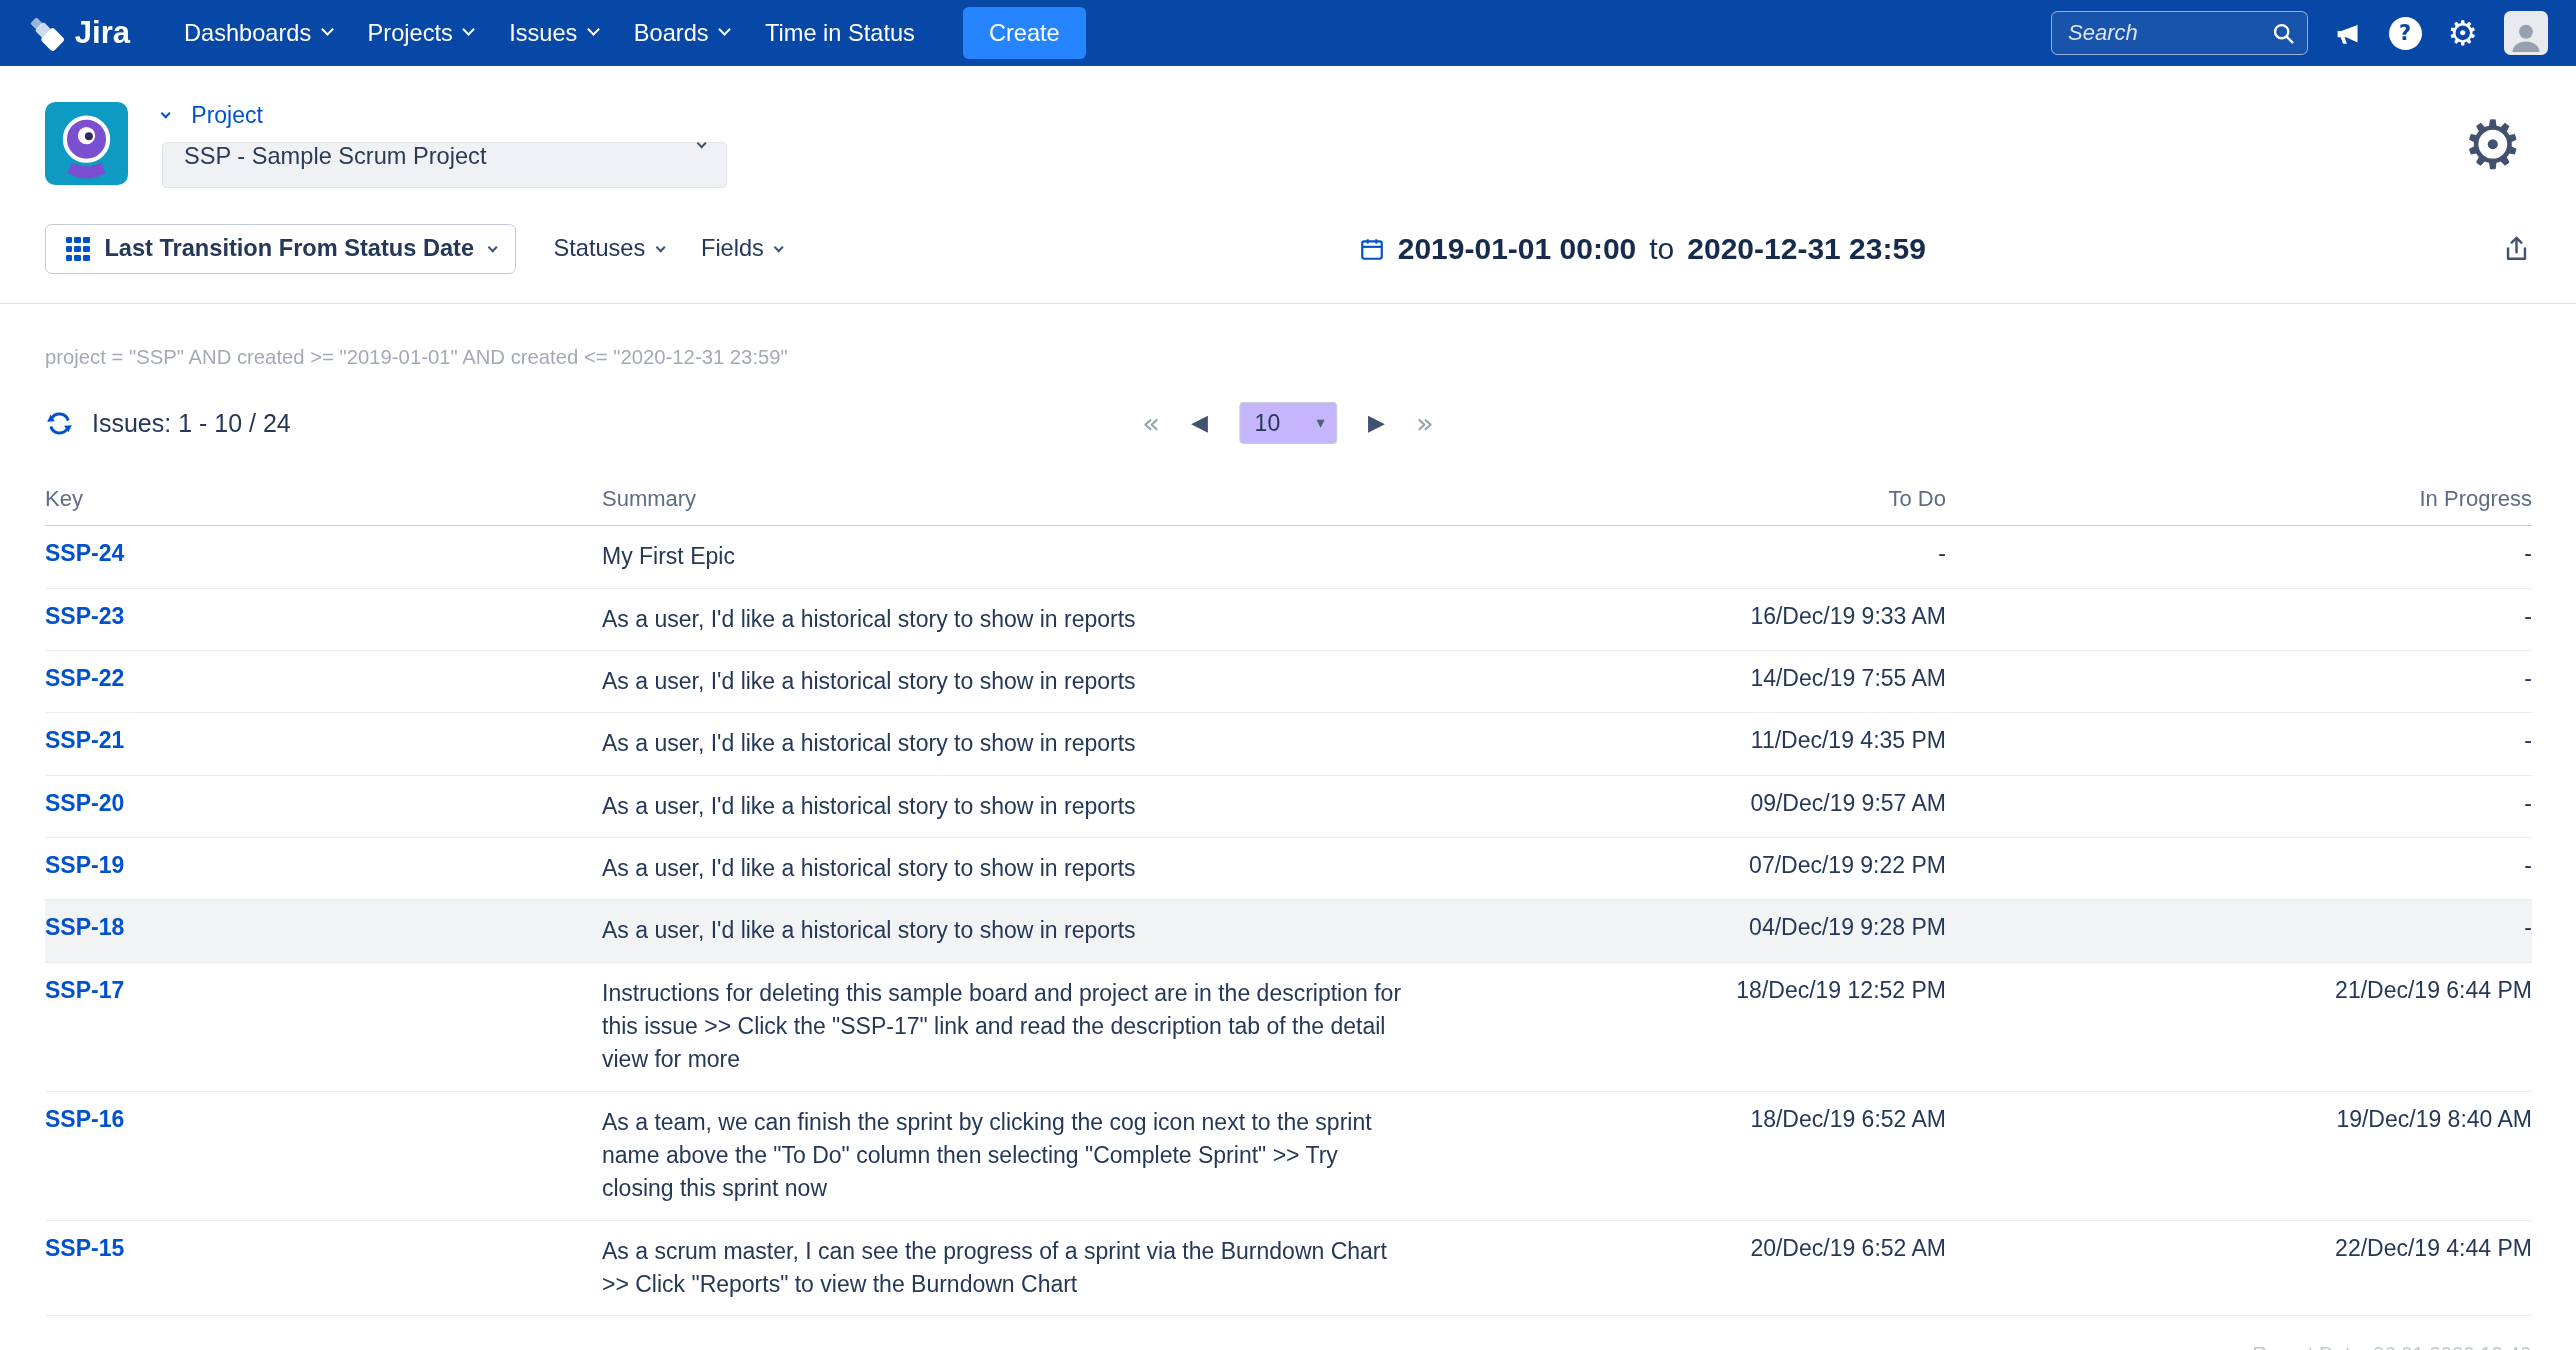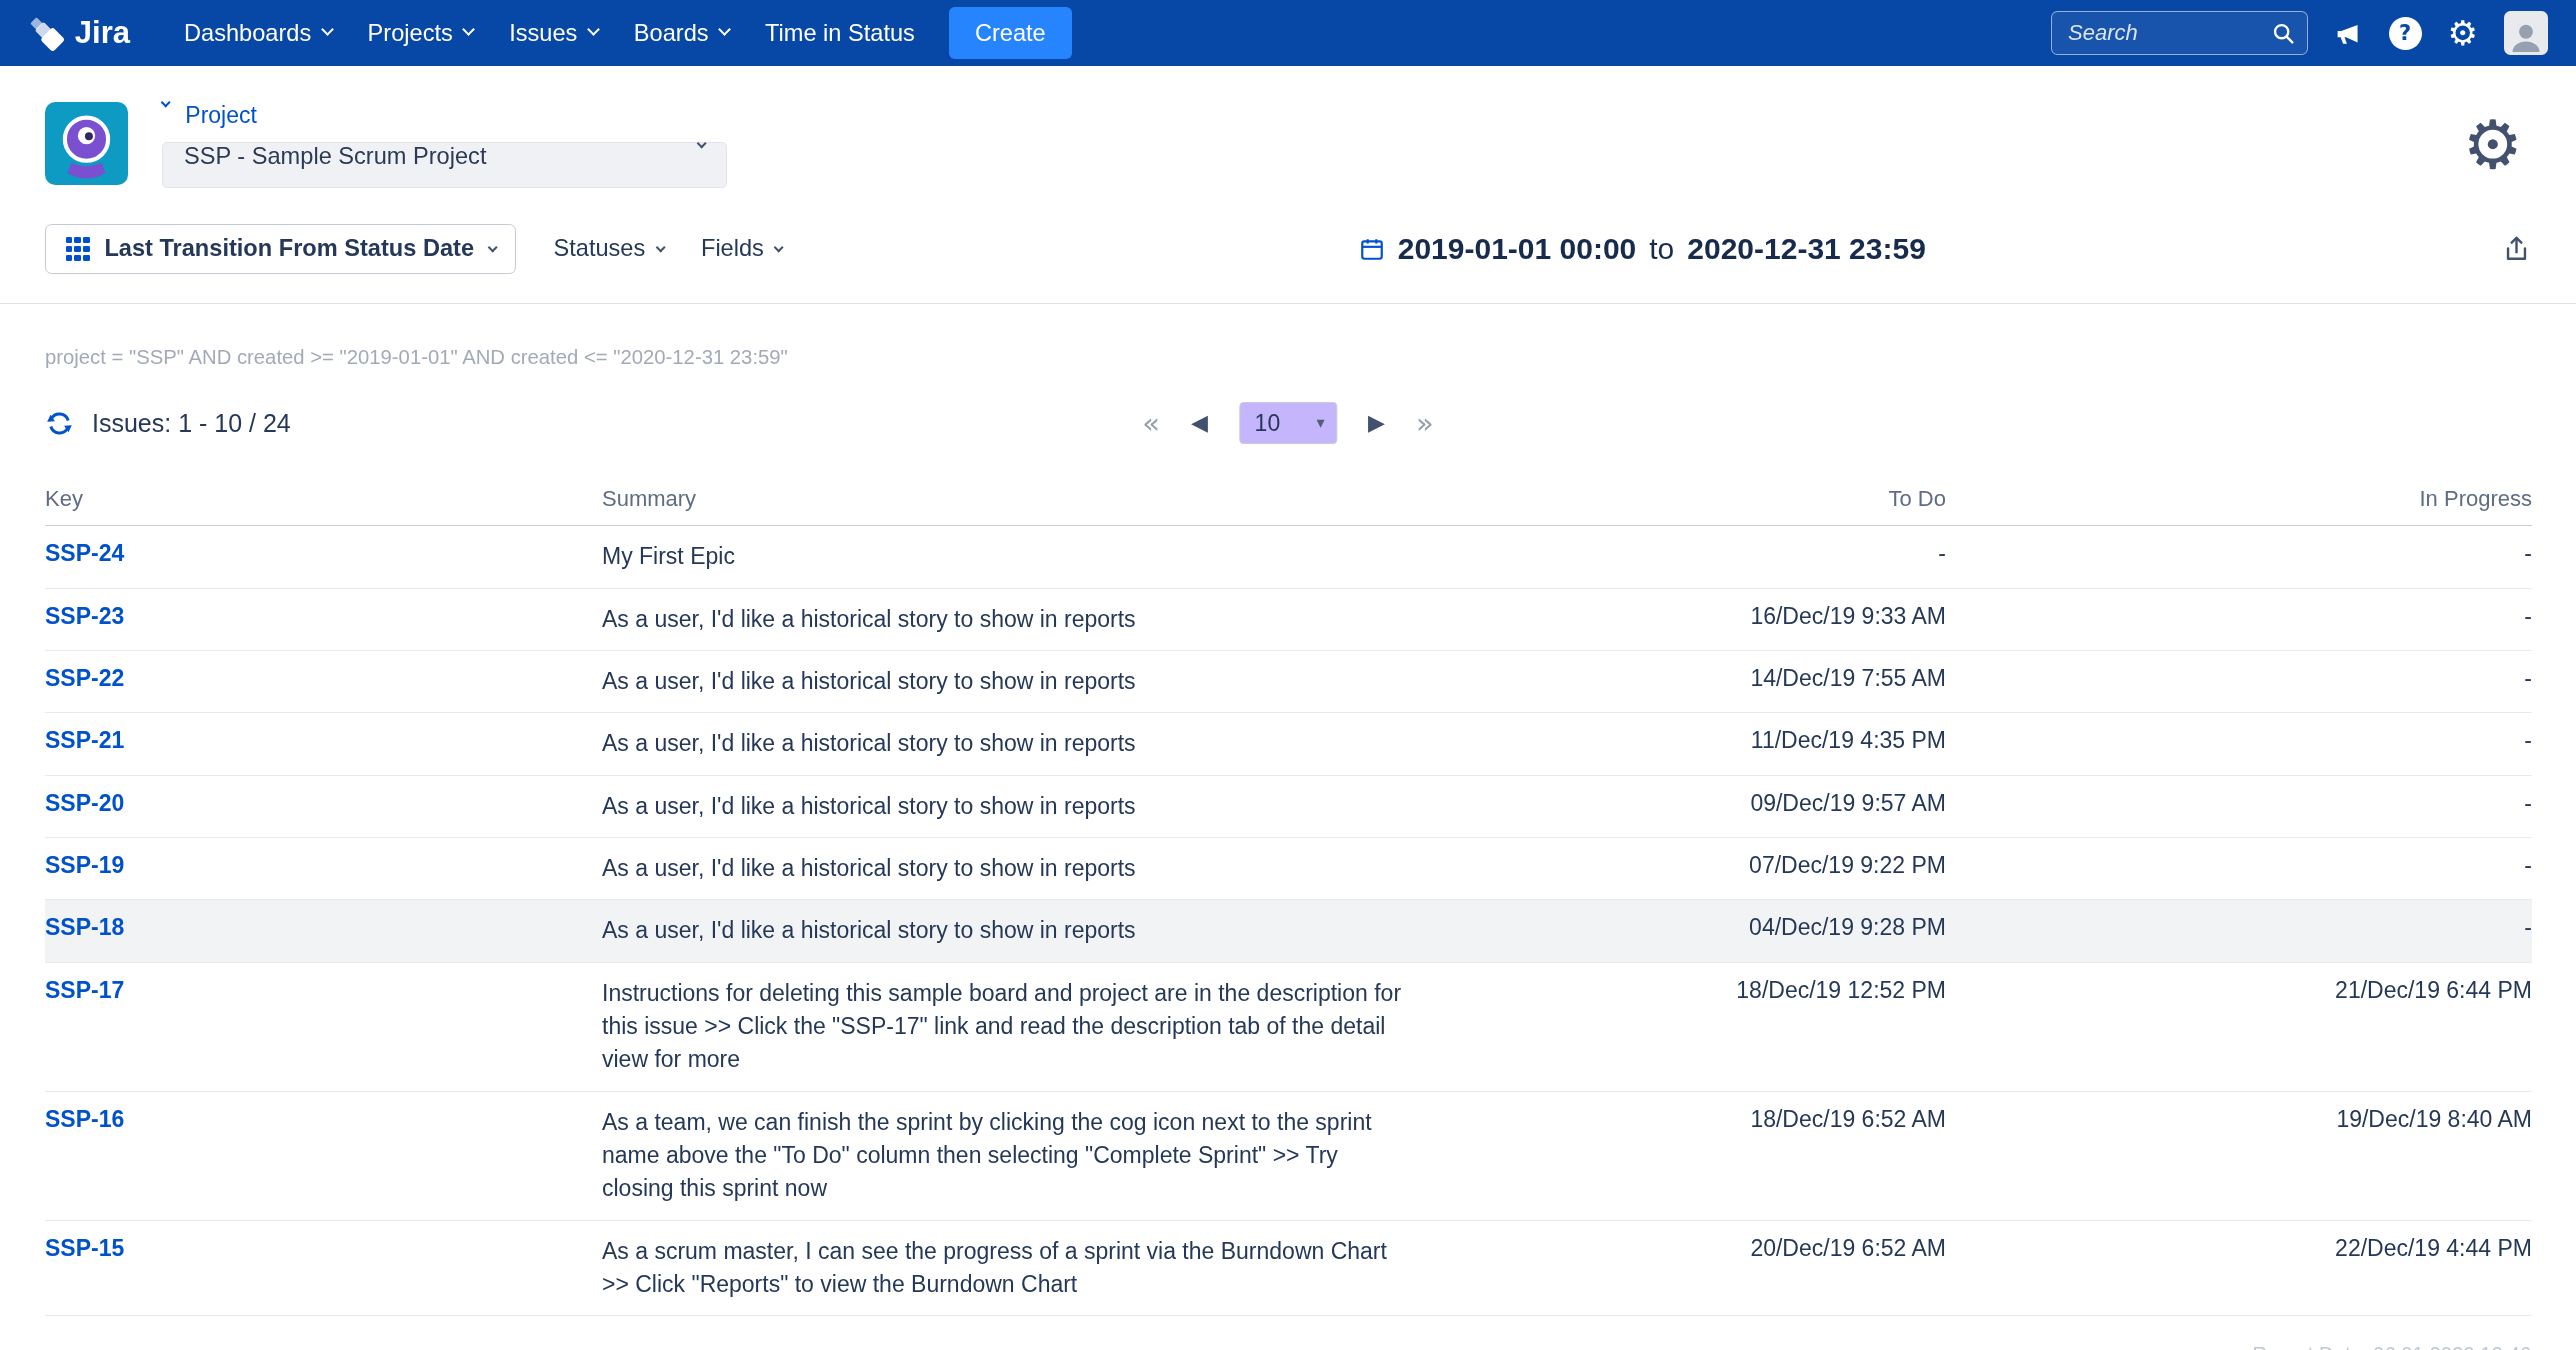--- a/index.html
+++ b/index.html
@@ -8,35 +8,35 @@
   .glyph { font-family:"DejaVu Sans",sans-serif; line-height:1; }
 
   
   .navbar { display:flex; align-items:center; height:66px; background:var(--navbar-bg,#0747A6); padding:0 28px; }
   .brand { display:flex; align-items:center; gap:9.8px; color:#fff; font-size:31px; font-weight:700; margin-right:36px; cursor:pointer; }
   .nav-menu { display:flex; align-items:center; }
   .nav-item { display:flex; align-items:center; gap:11.4px; color:#fff; font-size:23.6px; padding:0 18px; height:66px; cursor:pointer; }
   .chev { width:9px; height:9px; border-right:2.4px solid currentColor; border-bottom:2.4px solid currentColor;
           transform:rotate(45deg); display:inline-block; margin-top:-6.5px; }
   .create-btn { background:var(--create-button-bg,#2684FF); color:#fff; border:none; border-radius:5.7px;
-          font-size:23.6px; padding:12.2px 26px; margin-left:16px; cursor:pointer; font-family:inherit; }
+          font-size:23.6px; padding:12.2px 26px; margin-left:30px; cursor:pointer; font-family:inherit; }
   .nav-right { margin-left:auto; display:flex; align-items:center; gap:26px; }
   .search-box { display:flex; align-items:center; width:257px; height:44px; border:1.6px solid rgba(255,255,255,.55);
           border-radius:6.5px; padding:0 11.4px 0 14.6px; background:rgba(255,255,255,.07); }
   .search-input { flex:1; min-width:0; background:transparent; border:none; outline:none; color:#fff; font-size:22px; font-family:inherit;font-style:italic; }
   .search-input::placeholder { color:rgba(255,255,255,.85); }
   .help-circle { width:33px; height:33px; border-radius:50%; background:#fff; color:var(--navbar-bg,#0747A6);
           display:flex; align-items:center; justify-content:center; font-size:21px; font-weight:700; cursor:pointer; }
   .nav-gear { font-size:34px; color:#fff; cursor:pointer; }
   .avatar { width:44px; height:44px; border-radius:6.5px; background:#E8EAEE; display:flex; align-items:flex-end; justify-content:center; overflow:hidden; cursor:pointer; }
 
   
   .project-row { display:flex; align-items:flex-start; padding:36px 45px 24.4px; }
   .project-meta { margin-left:34px; }
-  .project-link { display:flex; gap:16px; color:var(--link-blue,#0052CC); font-size:23px; cursor:pointer; }
+  .project-link { display:flex; align-items:center; gap:22px; color:var(--link-blue,#0052CC); font-size:23px; cursor:pointer; }
   .chev-blue { width:7.3px; height:7.3px; border-width:2px; margin-top:-3.3px; }
   .project-select { margin-top:13px; width:565px; height:46px; background:#F0F1F4; border:1.6px solid #E2E4E9; border-radius:4.9px;
           display:flex; align-items:flex-start; justify-content:space-between; padding:0 21px; font-size:23.6px; color:#2B3A55; cursor:pointer; }
   .chev-dark { width:7.3px; height:7.3px; border-width:2.4px; border-color:#42526E; margin-top:-3.3px; }
   .big-gear { margin-left:auto; align-self:center; font-size:67px; color:#42526E; cursor:pointer; margin-right:8.1px; }
 
   
   .toolbar { display:flex; align-items:center; padding:11.4px 45px 29px; border-bottom:1.6px solid #DEE1E6; }
   .report-btn { display:flex; align-items:center; gap:14.6px; background:#fff; border:1.6px solid #C4CAD3; border-radius:6.5px;
           padding:10.6px 19.5px; font-size:23.6px; font-weight:700; color:#253858; cursor:pointer; font-family:inherit; }

